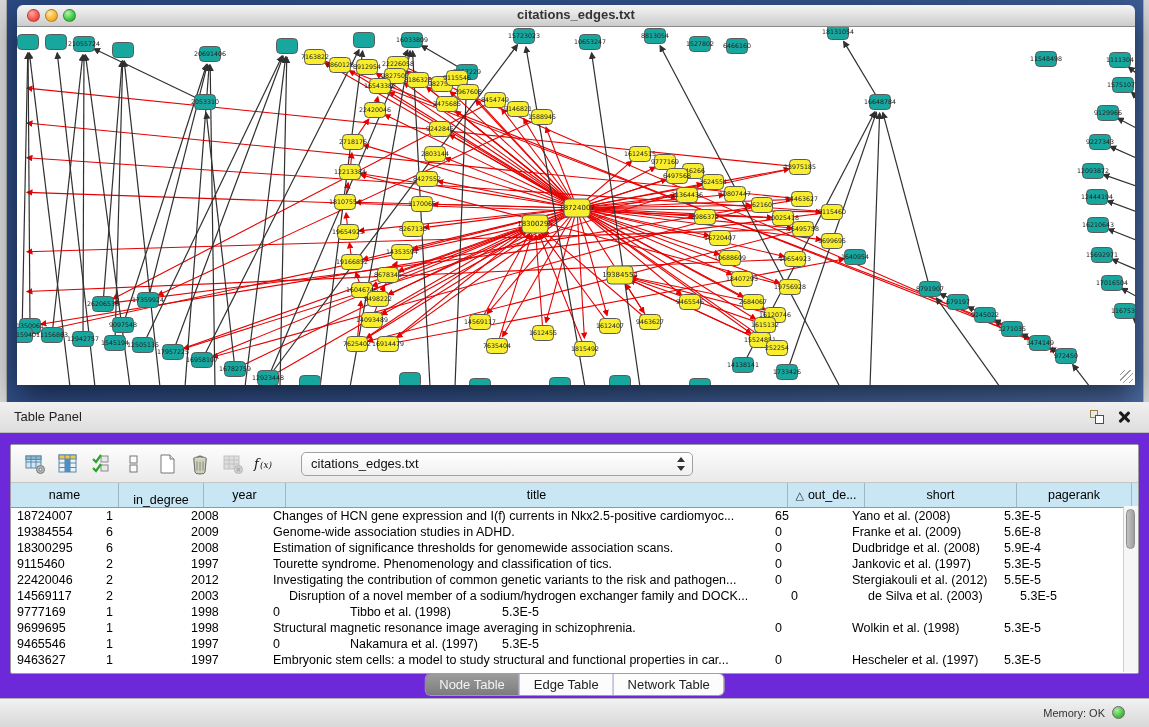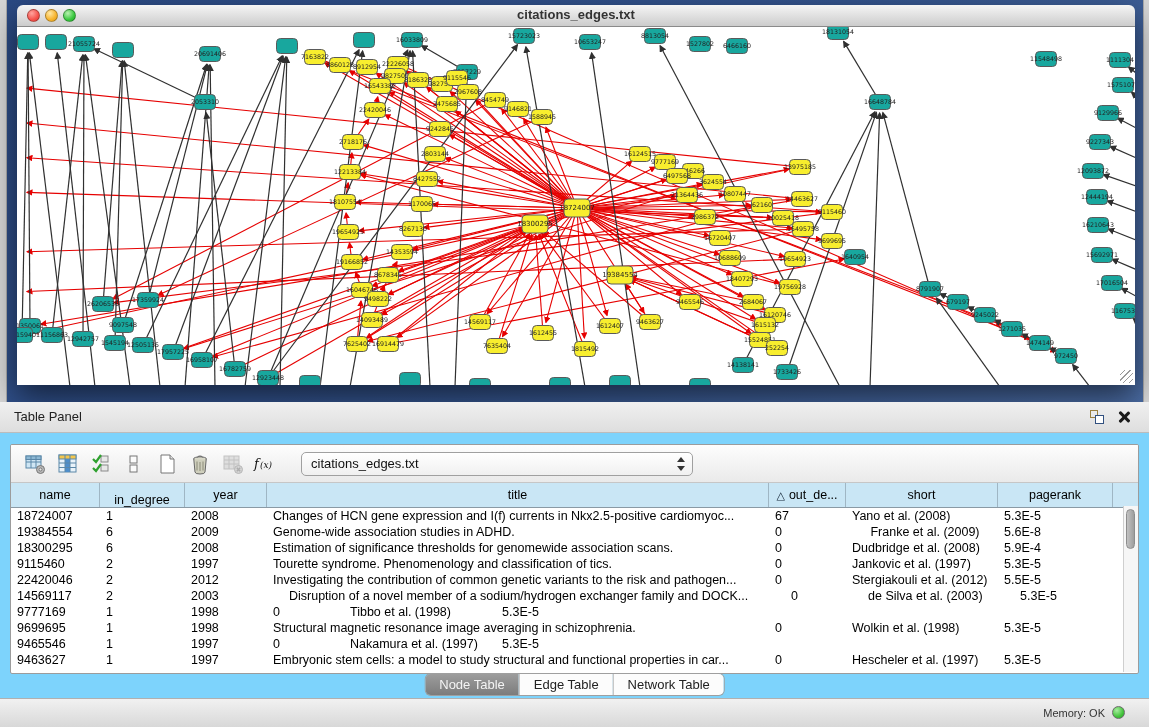--- a/index.html
+++ b/index.html
@@ -21,21 +21,21 @@
   .tl.red{left:10px;background:radial-gradient(circle at 35% 30%,#ffa49e,#f5534c 60%,#d83a34);}
   .tl.yel{left:28px;background:radial-gradient(circle at 35% 30%,#ffe7a3,#f7b32c 60%,#d89a1e);}
   .tl.grn{left:46px;background:radial-gradient(circle at 35% 30%,#b7f0b0,#3ac940 60%,#23a32a);}
   .wtitle{position:absolute;left:0;right:0;top:2px;text-align:center;font-size:13px;
     font-weight:bold;color:#333;}
   .gcanvas{position:relative;width:1118px;height:358px;background:#ffffff;overflow:hidden;}
   .gcanvas svg{display:block;}
   .resize-grip{position:absolute;right:2px;bottom:2px;width:13px;height:13px;
     background:repeating-linear-gradient(135deg,transparent 0 3px,#9a9a9a 3px 4px);}
   
-  .tpanel{position:absolute;left:0;top:402px;width:1149px;height:325px;background:#7dd3fc;}
+  .tpanel{position:absolute;left:0;top:402px;width:1149px;height:325px;background:#6d28d9;}
   .tp-header{position:relative;height:30px;background:linear-gradient(#f0f0f0,#dedede);
     border-bottom:1px solid #bcbcbc;}
   .tp-title{position:absolute;left:14px;top:7px;font-size:13px;color:#222;}
   .float-icon{position:absolute;right:44px;top:8px;width:15px;height:15px;cursor:pointer;}
   .float-icon .sq1{position:absolute;left:0;top:0;width:8px;height:8px;border:1.5px solid #9a8040;box-sizing:border-box;}
   .float-icon .sq2{position:absolute;left:5px;top:5px;width:9px;height:9px;border:1.5px solid #31507f;background:#fff;box-sizing:border-box;}
   .close-icon{position:absolute;right:18px;top:8px;width:14px;height:14px;cursor:pointer;}
   .close-icon::before,.close-icon::after{content:"";position:absolute;left:6px;top:0;width:2.6px;height:14px;background:#1a1a1a;border-radius:1px;}
   .close-icon::before{transform:rotate(45deg);}
   .close-icon::after{transform:rotate(-45deg);}
@@ -597,21 +597,21 @@
           </button>
           <div class="combo" id="table-combo">
           <span class="val">citations_edges.txt</span>
           <span class="stepper">
               <span class="up"></span>
               <span class="dn"></span>
             </span>
         </div>
       </div>
       <div class="thead" id="thead">
-          <div class="th" style="width: 89px;">
+          <div class="th" style="width: 108px;">
             <span>name</span>
           </div>
           <div class="th" style="width: 85px; align-items: flex-end;">
             <span>in_degree</span>
           </div>
           <div class="th" style="width: 82px;">
             <span>year</span>
           </div>
           <div class="th" style="width: 502px;">
             <span>title</span>
@@ -627,31 +627,31 @@
             <span>pagerank</span>
           </div>
           <div class="th fill"></div>
         </div>
       <div class="tbody" id="tbody">
           <div class="trow">
             <div class="td" style="width: 89px;">18724007</div>
             <div class="td" style="width: 85px;">1</div>
             <div class="td" style="width: 82px;">2008</div>
             <div class="td" style="width: 502px;">Changes of HCN gene expression and I(f) currents in Nkx2.5-positive cardiomyoc...</div>
-            <div class="td" style="width: 77px;">67</div>
+            <div class="td" style="width: 77px;">65</div>
             <div class="td" style="width: 152px;">Yano et al. (2008)</div>
             <div class="td" style="width: 115px;">5.3E-5</div>
           </div>
           <div class="trow">
             <div class="td" style="width: 89px;">19384554</div>
             <div class="td" style="width: 85px;">6</div>
             <div class="td" style="width: 82px;">2009</div>
             <div class="td" style="width: 502px;">Genome-wide association studies in ADHD.</div>
             <div class="td" style="width: 77px;">0</div>
-            <div class="td" style="width: 152px; text-align: center;">Franke et al. (2009)</div>
+            <div class="td" style="width: 152px;">Franke et al. (2009)</div>
             <div class="td" style="width: 115px;">5.6E-8</div>
           </div>
           <div class="trow">
             <div class="td" style="width: 89px;">18300295</div>
             <div class="td" style="width: 85px;">6</div>
             <div class="td" style="width: 82px;">2008</div>
             <div class="td" style="width: 502px;">Estimation of significance thresholds for genomewide association scans.</div>
             <div class="td" style="width: 77px;">0</div>
             <div class="td" style="width: 152px;">Dudbridge et al. (2008)</div>
             <div class="td" style="width: 115px;">5.9E-4</div>

